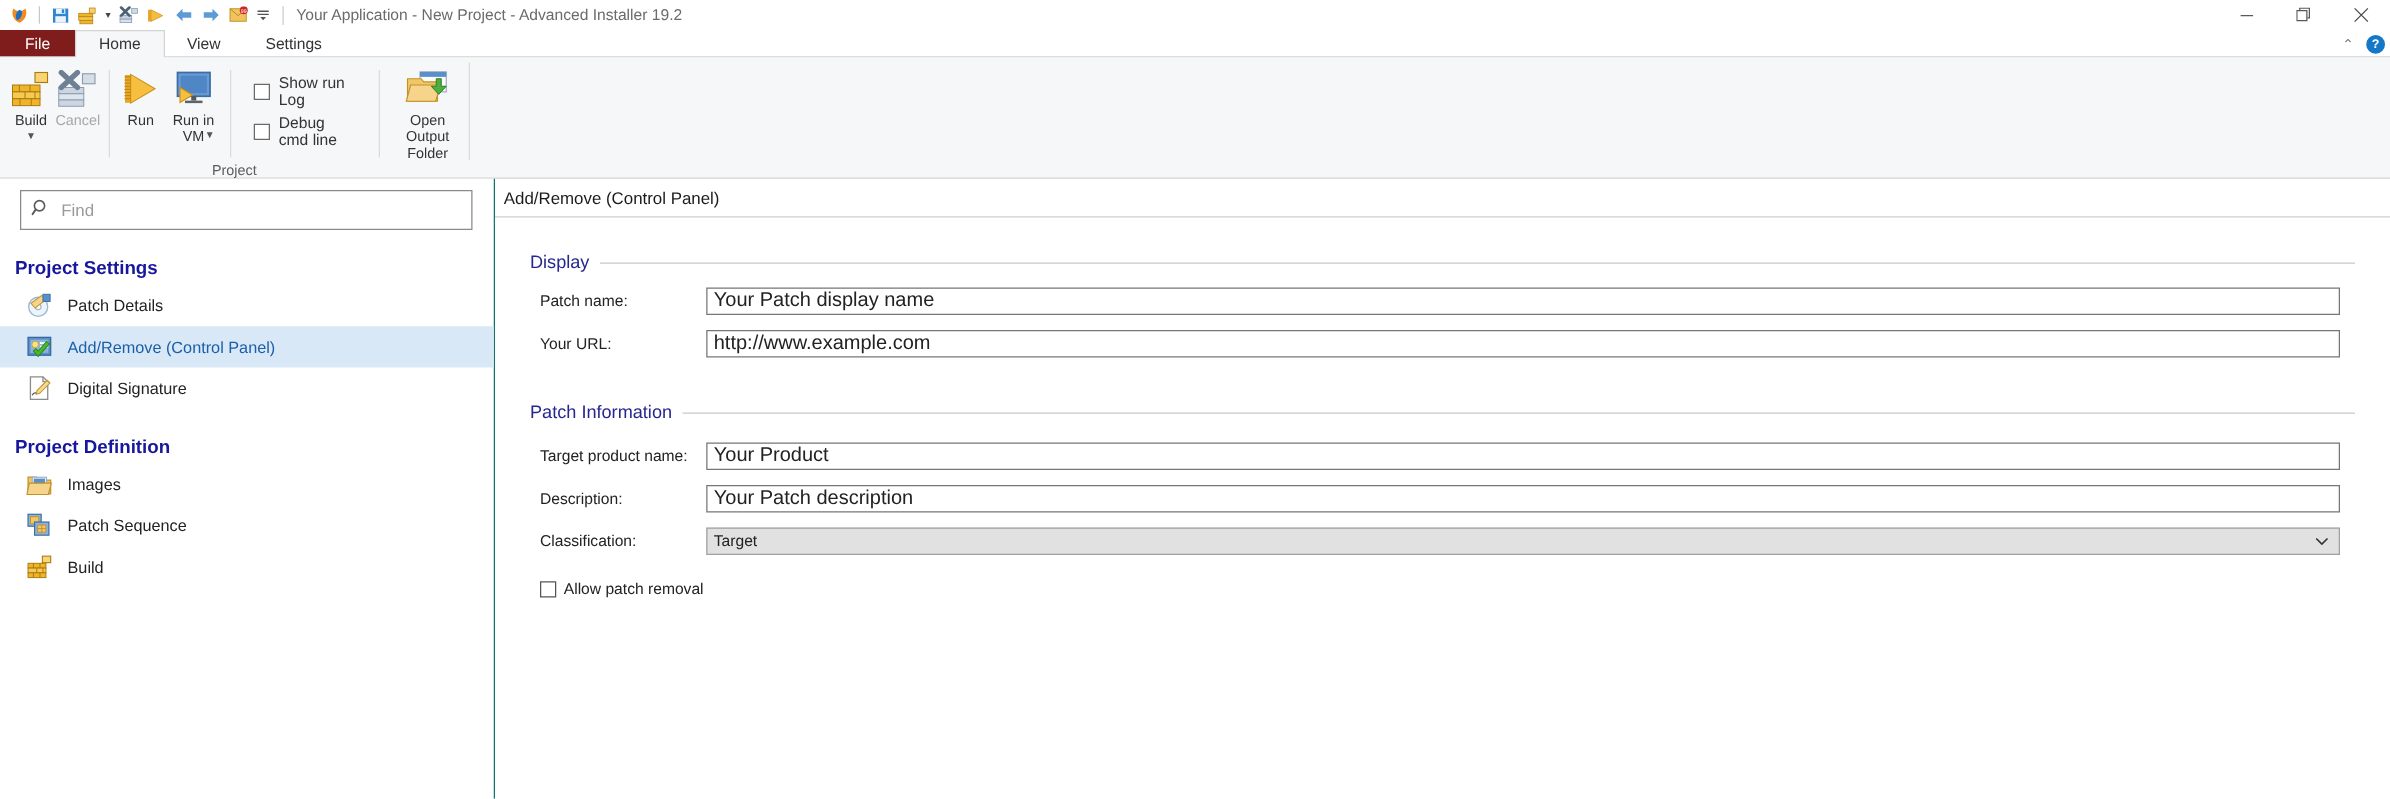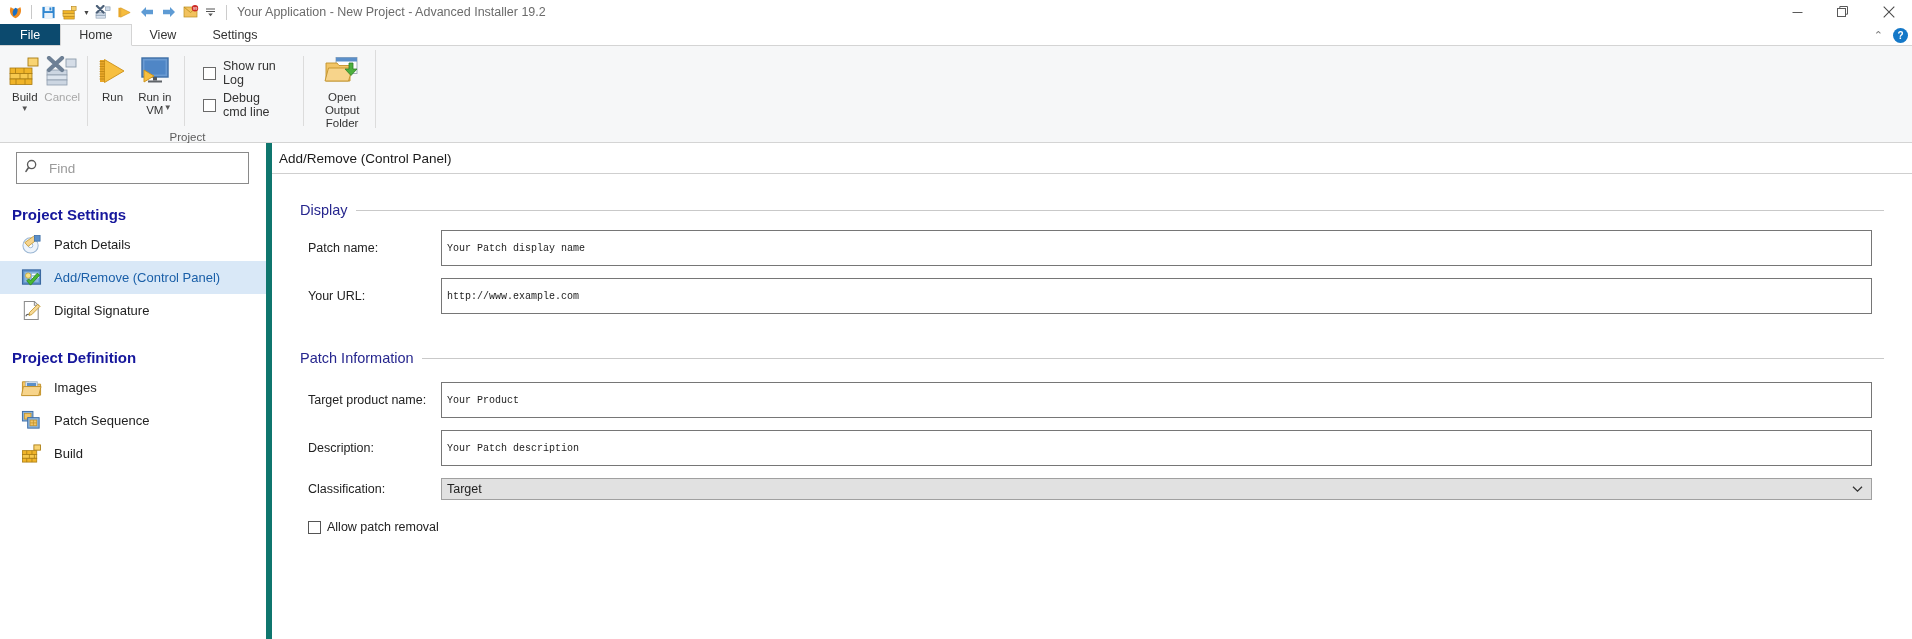--- a/index.html
+++ b/index.html
@@ -62,21 +62,21 @@
   .tab {
     display: flex; align-items: center; justify-content: center;
     font-size: 12.5px;
     color: #333333;
     padding: 0 18px;
     min-width: 56px;
     background: transparent;
     position: relative;
   }
   .tab.file {
-    background: #0c4a6e;
+    background: #7f1d1d;
     color: #ffffff;
     min-width: 56px;
     padding: 0 20px;
   }
   .tab.active {
     background: #f6f7f8;
     border-left: 1px solid #d4d4d4;
     border-right: 1px solid #d4d4d4;
     border-top: 1px solid #d4d4d4;
     border-bottom: 1px solid #f6f7f8;
@@ -153,23 +153,23 @@
     flex: 0 0 auto;
   }
   .chk-lbl { font-size: 12.5px; color: #333; }
 
   
   .body {
     display: flex;
     height: calc(639px - 24px - 22px - 97px);
   }
   .sidebar {
-    width: 272px;
+    width: 396px;
     background: #ffffff;
-    border-right: 6px solid #0f766e;
+    border-right: 1px solid #0f766e;
     padding-top: 9px;
     position: relative;
   }
   .find-wrap {
     margin: 0 17px 0 16px;
     height: 32px;
     border: 1px solid #8a8a8a;
     display: flex; align-items: center;
     padding: 0 8px;
     background: #fff;
@@ -251,27 +251,27 @@
   }
   .form-row .flabel {
     width: 133px;
     font-size: 12.5px;
     color: #222;
     flex: 0 0 auto;
   }
   .form-row .fctrl { flex: 1; }
   .txtbox {
     width: 100%;
-    height: 36px;
+    height: 22px;
     border: 1px solid #767676;
     background: #ffffff;
-    font-size: 10px;
+    font-size: 16px;
     color: #222;
     padding: 0 5px;
-    font-family: Liberation Mono, monospace;
+    font-family: Liberation Sans, sans-serif;
     outline: none;
   }
   .combo {
     width: 100%;
     height: 22px;
     border: 1px solid #a0a0a0;
     background: #e1e1e1;
     font-size: 12.5px;
     color: #222;
     padding: 0 5px;

